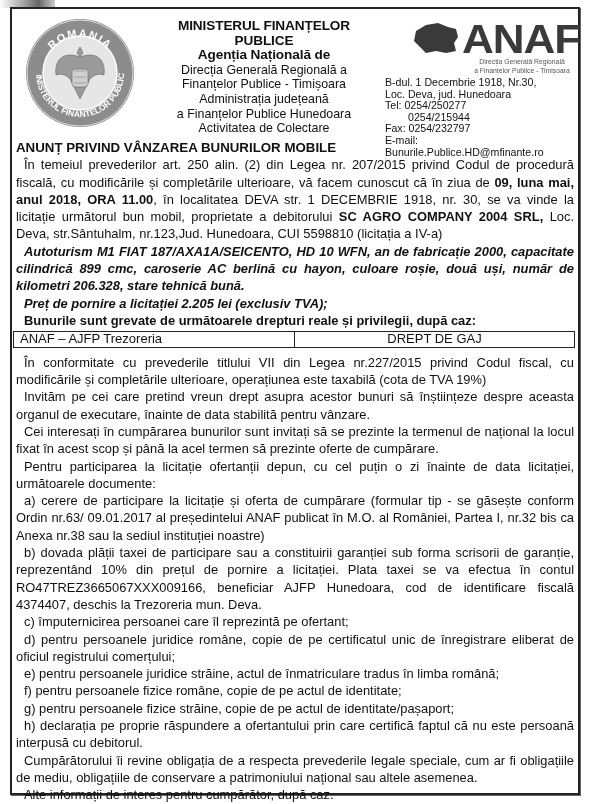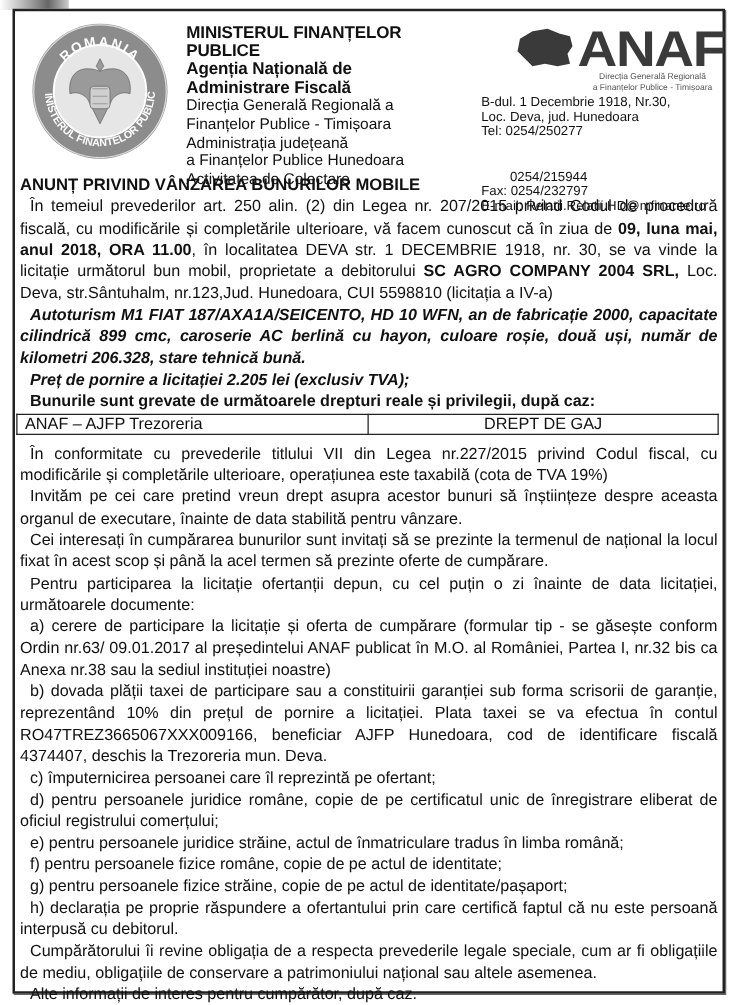--- a/index.html
+++ b/index.html
@@ -3,28 +3,28 @@
 <meta charset="utf-8">
 <style>
   html, body { margin: 0; padding: 0; background: #ffffff; }
   body { width: 600px; height: 804px; position: relative; overflow: hidden;
          font-family: "Liberation Sans", sans-serif; color: #111; }
   .corner-smudge { position: absolute; left: 0; top: 0; width: 55px; height: 8px;
          background: linear-gradient(90deg, #fff 0%, #aaa 40%, #666 70%, #ccc 100%); }
   .frame { position: absolute; left: 10px; top: 7px; width: 566px; height: 784px;
            border: 2px solid #222; box-shadow: 1px 1px 0 #666; background: #fff; }
   .seal { position: absolute; left: 12px; top: 8px; width: 112px; height: 112px; }
-  .hdr-left { position: absolute; left: 137px; top: 10px; width: 230px; line-height: 14.6px; }
+  .hdr-left { position: absolute; left: 137px; top: 10px; width: 230px; line-height: 14.6px; text-align: center; }
   .hdr-left .b { font-weight: bold; font-size: 13.6px; letter-spacing: -0.1px; }
   .hdr-left .n { font-size: 12.4px; }
   .anaf-logo { position: absolute; left: 400px; top: 10px; width: 170px; height: 40px; }
   .anaf-sub { position: absolute; left: 445px; top: 49px; width: 130px; font-size: 6.8px;
               color: #555; text-align: center; line-height: 8.5px; }
   .hdr-right { position: absolute; left: 373px; top: 68px; font-size: 10.6px; line-height: 11.6px; }
-  .hdr-right .indent { padding-left: 23px; margin-top: 25px; }
+  .hdr-right .indent { padding-left: 23px; }
   .content { position: absolute; left: 16px; top: 139px; width: 558px; font-size: 12.9px;
              line-height: 17.3px; }
   .title { font-weight: bold; text-align: left; font-size: 13.3px; }
   .p { text-align: justify; text-align-last: left; }
   .ind { text-indent: 8px; }
   .bold { font-weight: bold; }
   .bi { font-weight: bold; font-style: italic; }
   table.tbl { border-collapse: collapse; width: 562px; margin-left: -3px; margin-top: 2px; margin-bottom: 6px; }
   table.tbl td { border: 1.5px solid #222; padding: 0 6px; font-size: 13px; line-height: 14.5px; }
   .c1 { width: 268px; }
@@ -56,21 +56,20 @@
       <path d="M56 30 l3 6 l-3 4 l-3 -4 z"></path>
       <path d="M56 40 C 40 34, 30 42, 32 58 C 38 56, 42 58, 46 62 L 56 82 L 66 62 C 70 58, 74 56, 80 58 C 82 42, 72 34, 56 40 z"></path>
       <rect x="48" y="52" width="16" height="18" rx="3" fill="#cfcfcf"></rect>
       <path d="M50 54 h12 M50 60 h12 M50 66 h12" stroke="#888"></path>
     </g>
   </svg>
 
   <div class="hdr-left">
     <div class="b">MINISTERUL FINANȚELOR PUBLICE</div>
     <div class="b">Agenția Națională de</div>
-    <div class="b">Administrare Fiscală</div>
     <div class="n">Direcția Generală Regională a</div>
     <div class="n">Finanțelor Publice - Timișoara</div>
     <div class="n">Administrația județeană</div>
     <div class="n">a Finanțelor Publice Hunedoara</div>
     <div class="n">Activitatea de Colectare</div>
   </div>
 
   <svg class="anaf-logo" viewBox="0 0 170 40">
     <path d="M4 12 L14 6 L26 4 L36 8 L44 10 L46 18 L42 24 L44 32 L34 34 L24 32 L14 34 L8 28 L2 22 z" fill="#3a3a3a"></path>
     <text x="50" y="34" font-family="Liberation Sans, sans-serif" font-weight="bold" font-size="40" fill="#3a3a3a" letter-spacing="-1" textLength="118" lengthAdjust="spacingAndGlyphs">ANAF</text>
@@ -79,21 +78,21 @@
     <div>Direcția Generală Regională</div>
     <div>a Finanțelor Publice - Timișoara</div>
   </div>
 
   <div class="hdr-right">
     <div>B-dul. 1 Decembrie 1918, Nr.30,</div>
     <div>Loc. Deva, jud. Hunedoara</div>
     <div>Tel: 0254/250277</div>
     <div class="indent">0254/215944</div>
     <div>Fax: 0254/232797</div>
-    <div>E-mail: Relatii.Relatii.HD@mfinante.ro</div>
+    <div>E-mail: Bunurile.Publice.HD@mfinante.ro</div>
   </div>
 </div>
 
 <div class="content">
   <div class="title">ANUNȚ PRIVIND VÂNZAREA BUNURILOR MOBILE</div>
 
   <div class="p ind"><span>În temeiul prevederilor art. 250 alin. (2) din Legea nr. 207/2015 privind Codul de procedură fiscală, cu modificările și completările ulterioare, vă facem cunoscut că în ziua de </span><span class="bold">09, luna mai, anul 2018, ORA 11.00</span><span>, în localitatea DEVA str. 1 DECEMBRIE 1918, nr. 30, se va vinde la licitație următorul bun mobil, proprietate a debitorului </span><span class="bold">SC AGRO COMPANY 2004 SRL,</span><span> Loc. Deva, str.Sântuhalm, nr.123,Jud. Hunedoara, CUI 5598810  (licitația a IV-a)</span></div>
 
   <div class="p ind bi">Autoturism M1 FIAT 187/AXA1A/SEICENTO, HD 10 WFN,  an de fabricație 2000,  capacitate cilindrică 899 cmc, caroserie AC berlină cu hayon, culoare roșie, două uși, număr de kilometri 206.328, stare tehnică bună.</div>
   <div class="ind bi">Preț de pornire a licitației 2.205 lei (exclusiv TVA);</div>

